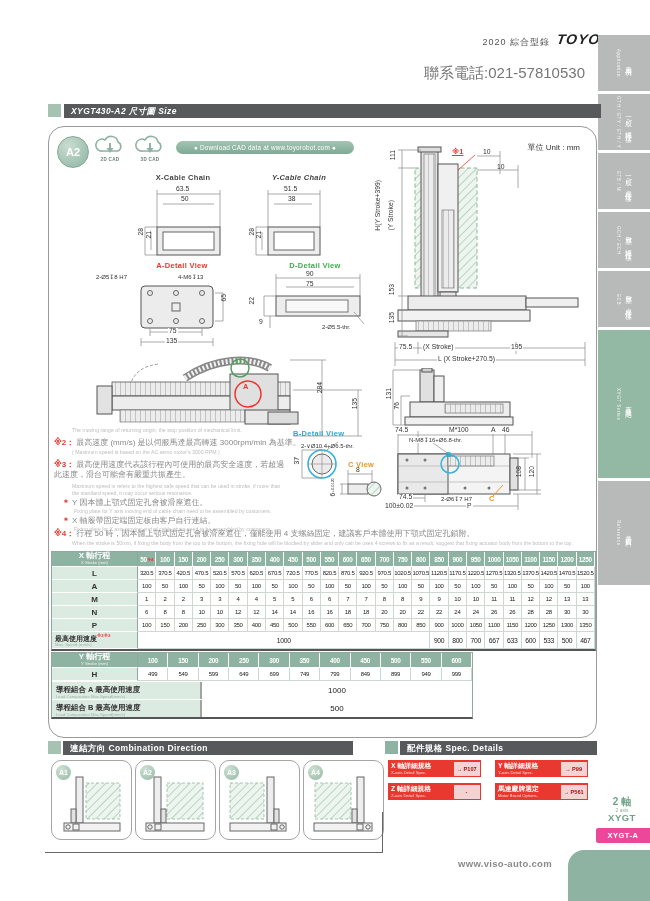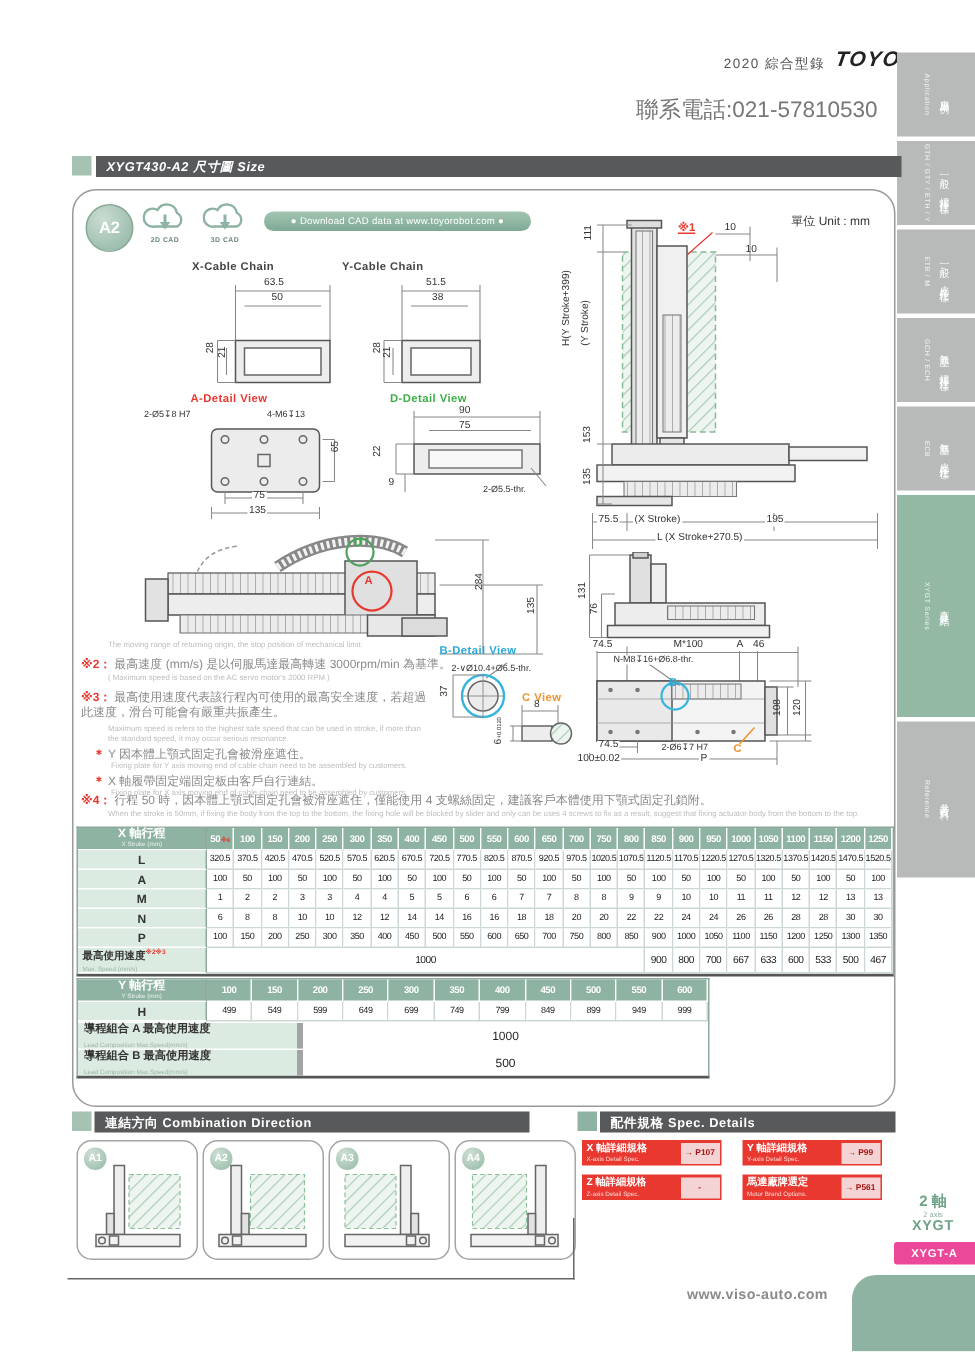--- a/index.html
+++ b/index.html
@@ -23,21 +23,21 @@
   .panel{left:48px;top:126px;width:547px;height:610px;border:1.5px solid #9a9a9a;border-radius:16px;background:#fff;}
   .badge{left:57px;top:136px;width:30px;height:30px;border-radius:50%;background:radial-gradient(circle at 35% 30%,#c9ddd1,#8fb3a2);color:#fff;
          font-weight:bold;font-size:11px;display:flex;align-items:center;justify-content:center;border:1px solid #86a997;}
   .cadicon{width:34px;text-align:center;}
   .cadicon svg{display:block;margin:0 auto;}
   .cadlbl{font-size:4.6px;color:#6a8577;font-weight:bold;letter-spacing:0.3px;}
   .pill{left:176px;top:141px;width:178px;height:13px;background:linear-gradient(#a3c5b2,#7ea995);border-radius:7px;color:#fff;
         font-size:6.4px;line-height:13px;text-align:center;letter-spacing:0.2px;}
   .unitlbl{left:468px;top:142px;width:112px;text-align:right;font-size:8px;color:#333;}
   
-  .dtitle{position:absolute;font-size:7.5px;font-weight:bold;letter-spacing:0.3px;color:#444;line-height:1;}
+  .dtitle{position:absolute;font-size:7.5px;font-weight:bold;text-align:center;letter-spacing:0.3px;color:#444;line-height:1;}
   .red{color:#e8382f}.green{color:#3fae49}.cyan{color:#29a8d8}.orange{color:#f0932a}
   .dlab{position:absolute;font-size:6.8px;color:#333;white-space:nowrap;line-height:1;}
   .dlab.bg{background:#fff;padding:0 1px;}
   .dlab.small{font-size:6px;}
   .vlab{position:absolute;writing-mode:vertical-rl;transform:rotate(180deg);font-size:6.8px;color:#333;line-height:1;white-space:nowrap;}
   .callout{position:absolute;font-size:7.5px;font-weight:bold;line-height:1;}
   .tolstack{display:inline-flex;}
   .tolstack i{font-style:normal;font-size:4px;}
   
   .note{position:absolute;font-size:8px;color:#8a8a8a;line-height:1.3;}
@@ -61,21 +61,21 @@
   .tlabel{display:flex;flex-direction:column;align-items:center;justify-content:center;background:#dcebe2;border-right:1px solid #8fa99c;
           border-bottom:1px solid #fff;min-width:0;}
   .tlabel.head{background:#8fb3a2;}
   .tl-zh{font-size:8px;font-weight:bold;color:#fff;line-height:1;}
   .tl-en{font-size:4.2px;color:#eaf3ee;line-height:1.2;}
   .tlabel.body{font-size:8px;font-weight:bold;color:#333;}
   .speedlab{align-items:flex-start;padding-left:3px;}
   .spzh{font-size:7px;font-weight:bold;color:#333;line-height:1.1;}
   .spsup{font-size:4.4px;color:#e8382f;font-weight:bold;vertical-align:super;}
   .tl-en2{font-size:4.2px;color:#9ab3a7;line-height:1.2;font-weight:normal;}
-  .leadlab{display:flex;flex-direction:column;justify-content:space-between;background:#dcebe2;border-right:4px solid #a3a3a3;padding-left:4px;height:17px;}
+  .leadlab{display:flex;flex-direction:column;justify-content:flex-end;background:#dcebe2;border-right:2px solid #a3a3a3;padding-left:4px;height:17px;}
   .leadzh{font-size:7.5px;font-weight:bold;color:#333;line-height:1.1;}
   .leaden{font-size:4.2px;color:#9ab3a7;line-height:1.2;}
   .leadval{display:flex;align-items:center;justify-content:center;background:#fff;font-size:8px;color:#222;}
   
   .combo{position:absolute;width:79px;height:78px;border:1.5px solid #a5a5a5;border-radius:10px;background:#fff;}
   .combo .cbadge{position:absolute;left:4px;top:4px;width:15px;height:15px;border-radius:50%;
       background:radial-gradient(circle at 35% 30%,#cfe0d5,#93b8a4);color:#fff;font-size:7px;font-weight:bold;
       display:flex;align-items:center;justify-content:center;}
   
   .spec-btn{position:absolute;width:93px;height:17px;background:#e8382f;display:flex;align-items:stretch;}
@@ -195,21 +195,21 @@
     <line x1="5" y1="43" x2="5" y2="71" stroke="#888" stroke-width="0.7"></line>
     <line x1="11" y1="48" x2="11" y2="66" stroke="#888" stroke-width="0.7"></line>
     <line x1="5" y1="43" x2="17" y2="43" stroke="#888" stroke-width="0.7"></line>
     <line x1="5" y1="71" x2="17" y2="71" stroke="#888" stroke-width="0.7"></line>
   </svg>
   <span class="dlab" style="left:176px;top:186px;">63.5</span>
   <span class="dlab" style="left:181px;top:196px;">50</span>
   <span class="vlab" style="left:138px;top:228px;">28</span>
   <span class="vlab" style="left:146px;top:231px;">21</span>
 
-  <div class="dtitle" style="left:228px;top:174px;width:110px;">Y-Cable Chain</div>
+  <div class="dtitle" style="left:244px;top:174px;width:110px;font-style:italic;">Y-Cable Chain</div>
   <svg class="abs" style="left:252px;top:184px;" width="90" height="78" viewBox="0 0 90 78">
     <line x1="16" y1="10" x2="68" y2="10" stroke="#888" stroke-width="0.7"></line>
     <line x1="16" y1="6" x2="16" y2="43" stroke="#888" stroke-width="0.7"></line>
     <line x1="68" y1="6" x2="68" y2="43" stroke="#888" stroke-width="0.7"></line>
     <line x1="22" y1="20" x2="60" y2="20" stroke="#888" stroke-width="0.7"></line>
     <rect x="16" y="43" width="52" height="28" fill="#ededed" stroke="#555"></rect>
     <rect x="22" y="48" width="40" height="18" fill="#fff" stroke="#666"></rect>
     <line x1="4" y1="43" x2="4" y2="71" stroke="#888" stroke-width="0.7"></line>
     <line x1="10" y1="48" x2="10" y2="66" stroke="#888" stroke-width="0.7"></line>
     <line x1="4" y1="43" x2="16" y2="43" stroke="#888" stroke-width="0.7"></line>

